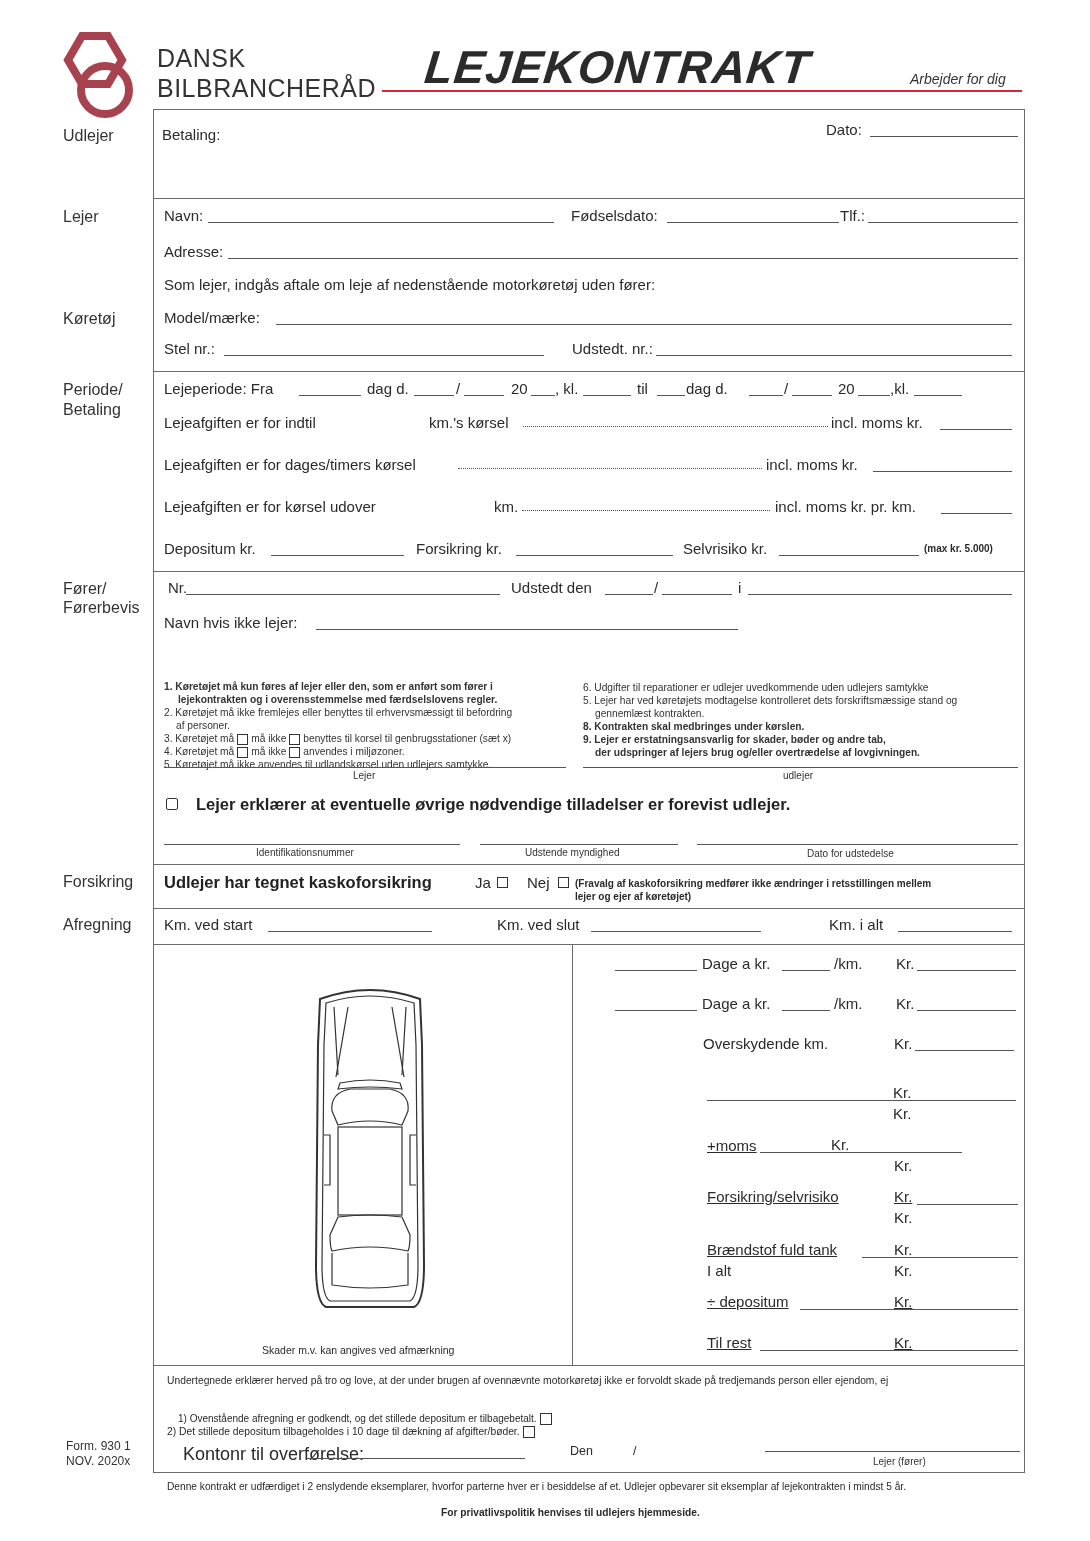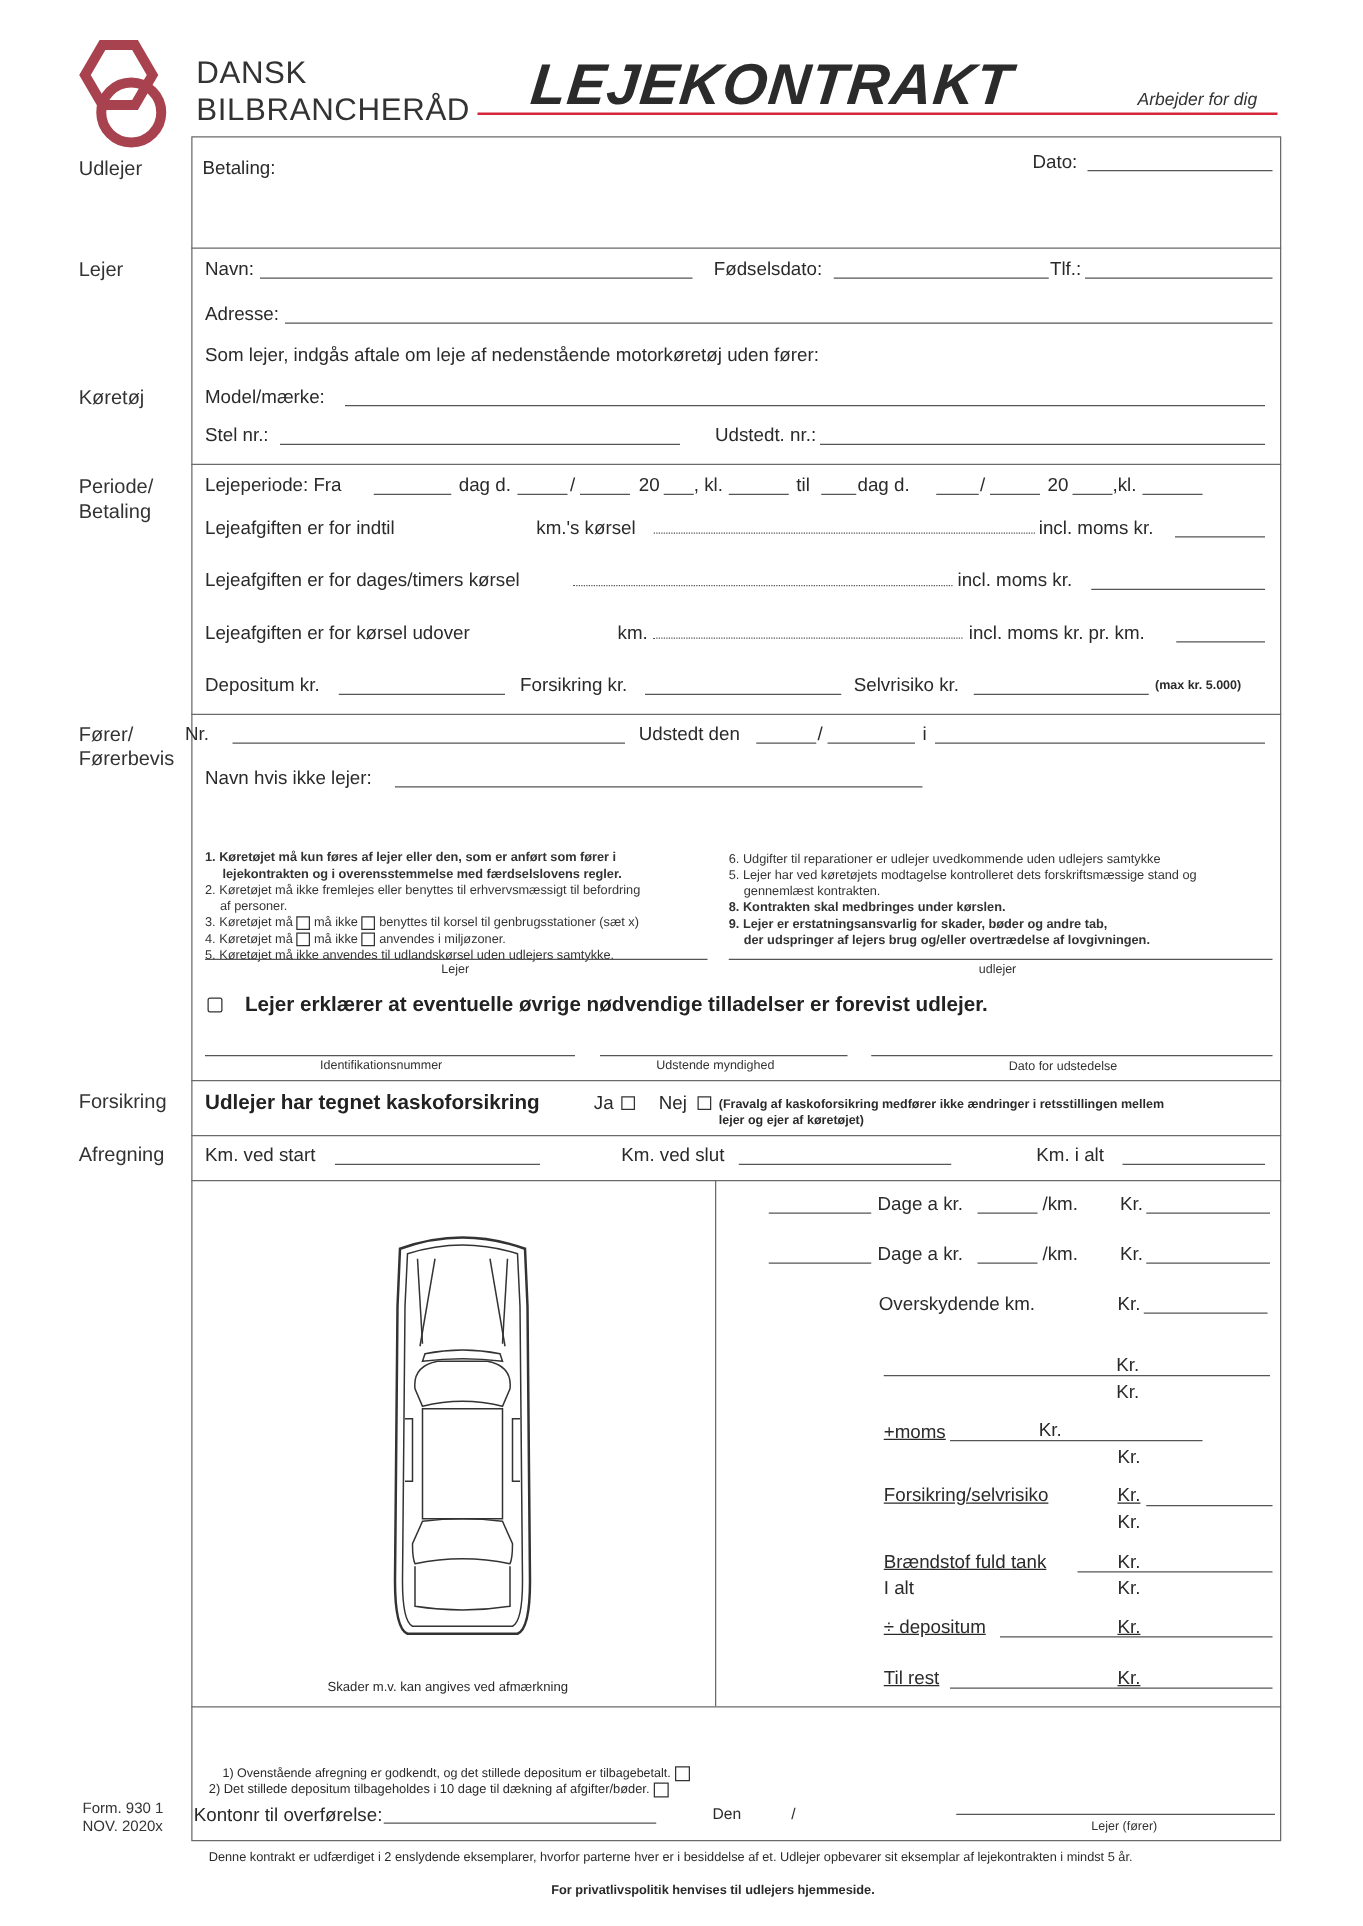--- a/index.html
+++ b/index.html
@@ -113,21 +113,21 @@
 <div class="line" style="left:941px;top:513px;width:71px"></div>
 
 <div class="abs t" style="left:164px;top:540px">Depositum kr.</div>
 <div class="line" style="left:271px;top:555px;width:133px"></div>
 <div class="abs t" style="left:416px;top:540px">Forsikring kr.</div>
 <div class="line" style="left:516px;top:555px;width:157px"></div>
 <div class="abs t" style="left:683px;top:540px">Selvrisiko kr.</div>
 <div class="line" style="left:779px;top:555px;width:140px"></div>
 <div class="abs t" style="left:924px;top:543px;font-size:10px;font-weight:700">(max kr. 5.000)</div>
 
-<div class="abs t" style="left:148px;top:579px">Nr.</div>
+<div class="abs t" style="left:168px;top:579px">Nr.</div>
 <div class="line" style="left:186px;top:594px;width:314px"></div>
 <div class="abs t" style="left:511px;top:579px">Udstedt den</div>
 <div class="line" style="left:605px;top:594px;width:48px"></div>
 <div class="abs t" style="left:654px;top:579px">/</div>
 <div class="line" style="left:662px;top:594px;width:70px"></div>
 <div class="abs t" style="left:738px;top:579px">i</div>
 <div class="line" style="left:748px;top:594px;width:264px"></div>
 
 <div class="abs t" style="left:164px;top:614px">Navn hvis ikke lejer:</div>
 <div class="line" style="left:316px;top:629px;width:422px"></div>
@@ -246,28 +246,29 @@
 
 <div class="abs t ul" style="left:707px;top:1293px">÷ depositum</div>
 <div class="abs t ul" style="left:894px;top:1293px">Kr.</div>
 <div class="line" style="left:800px;top:1309px;width:218px"></div>
 
 <div class="abs t ul" style="left:707px;top:1334px">Til rest</div>
 <div class="abs t ul" style="left:894px;top:1334px">Kr.</div>
 <div class="line" style="left:760px;top:1350px;width:258px"></div>
 
 <div class="abs" style="left:167px;top:1374px;font-size:10.3px;line-height:14px;width:850px">
+  <div>Undertegnede erklærer herved på tro og love, at der under brugen af ovennævnte motorkøretøj ikke er forvoldt skade på tredjemands person eller ejendom, ej</div>
 </div>
 <div class="abs t" style="left:178px;top:1413px;font-size:10px">
   <span>1) Ovenstående afregning er godkendt, og det stillede depositum er tilbagebetalt.</span><span class="cb" style="width:12px;height:12px"></span>
 </div>
 <div class="abs t" style="left:167px;top:1426px;font-size:10.3px">
   <span>2) Det stillede depositum tilbageholdes i 10 dage til dækning af afgifter/bøder.</span><span class="cb" style="width:12px;height:12px"></span>
 </div>
-<div class="abs t" style="left:155px;top:1444px;font-size:15px">Kontonr til overførelse:</div>
+<div class="abs t" style="left:183px;top:1444px;font-size:18px">Kontonr til overførelse:</div>
 <div class="line" style="left:307px;top:1458px;width:218px"></div>
 <div class="abs t" style="left:570px;top:1444px;font-size:12.5px">Den</div>
 <div class="abs t" style="left:633px;top:1444px;font-size:12.5px">/</div>
 <div class="line" style="left:765px;top:1451px;width:255px"></div>
 <div class="abs small" style="left:873px;top:1456px">Lejer (fører)</div>
 
 <div class="abs t" style="left:66px;top:1439px;font-size:12px;color:#333">Form. 930 1</div>
 <div class="abs t" style="left:66px;top:1454px;font-size:12px;color:#333">NOV. 2020x</div>
 <div class="abs t" style="left:167px;top:1481px;font-size:10.2px">Denne kontrakt er udfærdiget i 2 enslydende eksemplarer, hvorfor parterne hver er i besiddelse af et. Udlejer opbevarer sit eksemplar af lejekontrakten i mindst 5 år.</div>
 <div class="abs t" style="left:441px;top:1507px;font-size:10.2px;font-weight:700">For privatlivspolitik henvises til udlejers hjemmeside.</div>

